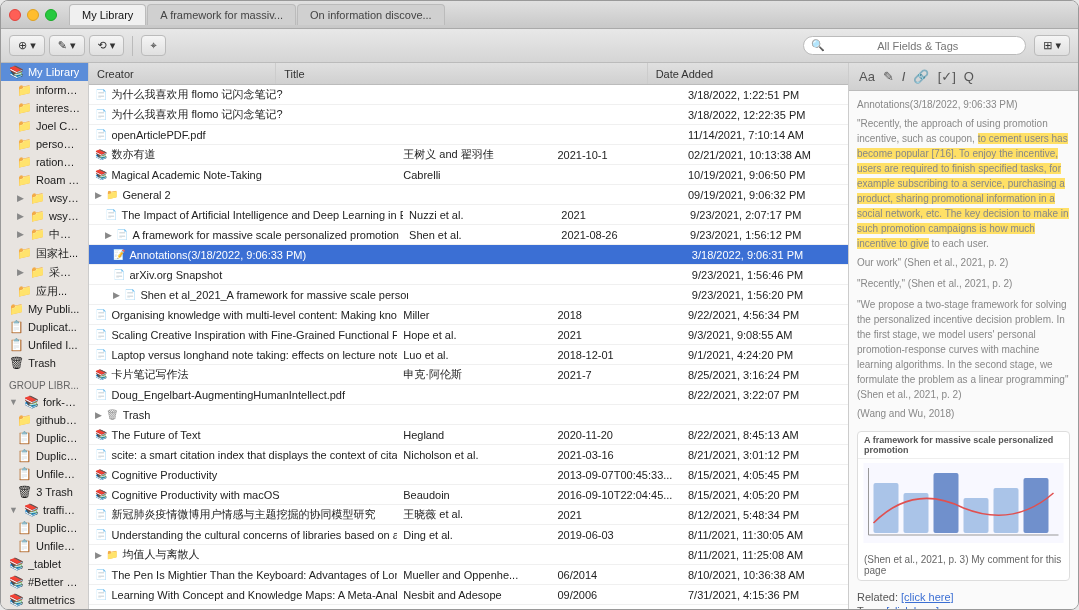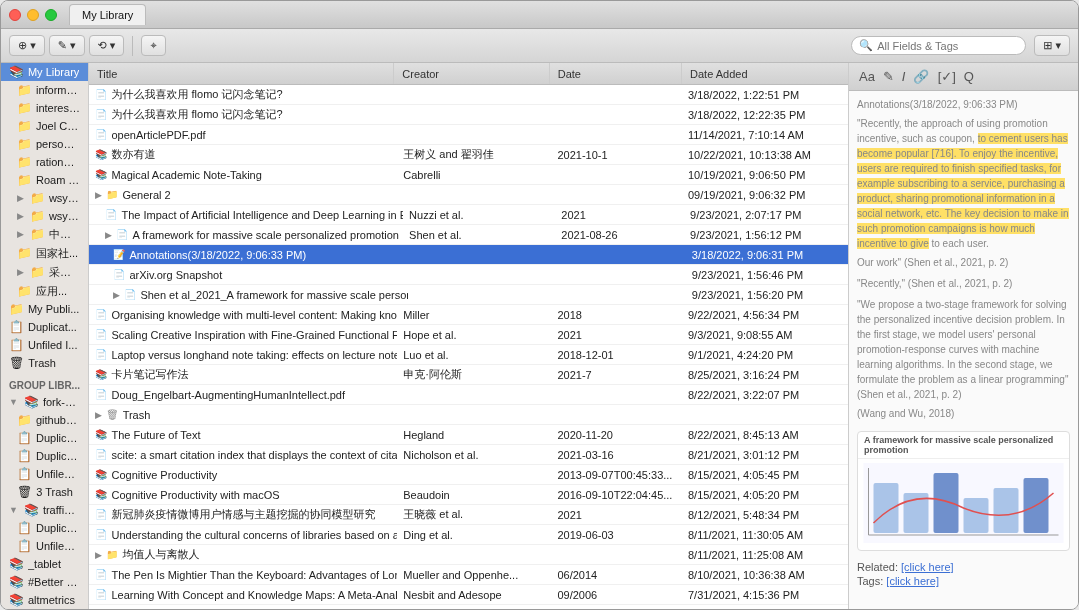--- a/index.html
+++ b/index.html
@@ -16,30 +16,30 @@
     .tl-green { background: #27c93f; border: 1px solid #1aab29; }
     .tabs { display: flex; gap: 1px; flex: 1; }
     .tab { background: #d0d0d0; padding: 4px 12px; border-radius: 4px 4px 0 0; font-size: 11px; color: #444; cursor: pointer; max-width: 180px; overflow: hidden; text-overflow: ellipsis; white-space: nowrap; border: 1px solid #bbb; border-bottom: none; }
     .tab.active { background: #f0f0f0; color: #111; }
     
     
     .toolbar { display: flex; align-items: center; background: linear-gradient(to bottom, #e8e8e8, #d5d5d5); height: 34px; padding: 0 8px; border-bottom: 1px solid #bbb; gap: 4px; flex-shrink: 0; }
     .toolbar-btn { background: linear-gradient(to bottom, #f5f5f5, #e0e0e0); border: 1px solid #bbb; border-radius: 4px; padding: 3px 8px; font-size: 11px; cursor: pointer; color: #333; display: flex; align-items: center; gap: 3px; }
     .toolbar-sep { width: 1px; height: 20px; background: #bbb; margin: 0 4px; }
     .toolbar-search { display: flex; align-items: center; margin-left: auto; background: #fff; border: 1px solid #bbb; border-radius: 10px; padding: 2px 8px; gap: 4px; }
-    .toolbar-search input { border: none; outline: none; font-size: 11px; width: 140px; background: transparent; }
+    .toolbar-search input { border: none; outline: none; font-size: 11px; width: 140px; background: transparent; margin-left: 48px; }
     
     
     .main-content { display: flex; flex: 1; overflow: hidden; }
     
     
     .sidebar { width: 88px; background: #e8e4e0; border-right: 1px solid #ccc; display: flex; flex-direction: column; overflow-y: auto; flex-shrink: 0; }
     .sidebar-item { padding: 3px 8px; font-size: 11px; cursor: pointer; display: flex; align-items: center; gap: 4px; white-space: nowrap; overflow: hidden; text-overflow: ellipsis; }
     .sidebar-item.selected { background: #5b8dd9; color: white; }
-    .sidebar-item.section-header { font-weight: 700; font-size: 10px; color: #666; padding-top: 8px; text-transform: uppercase; }
+    .sidebar-item.section-header { font-weight: 400; font-size: 10px; color: #666; padding-top: 8px; text-transform: uppercase; }
     .sidebar-icon { font-size: 12px; flex-shrink: 0; }
     .sidebar-item-label { overflow: hidden; text-overflow: ellipsis; }
     .disclosure { font-size: 9px; color: #888; margin-right: 2px; }
     
     
     .table-area { flex: 1; display: flex; flex-direction: column; overflow: hidden; }
     .table-header { display: flex; align-items: center; background: linear-gradient(to bottom, #e0e0e0, #d0d0d0); border-bottom: 1px solid #bbb; height: 22px; flex-shrink: 0; padding: 0; }
     .th { font-size: 11px; font-weight: 500; color: #333; padding: 0 8px; height: 100%; display: flex; align-items: center; border-right: 1px solid #ccc; cursor: pointer; position: relative; }
     .th:last-child { border-right: none; }
     .col-title { flex: 2.5; }
@@ -82,20 +82,22 @@
 <div class="app-window">
 
   <div class="title-bar">
     <div class="traffic-lights">
       <div class="traffic-light tl-red"></div>
       <div class="traffic-light tl-yellow"></div>
       <div class="traffic-light tl-green"></div>
     </div>
     <div class="tabs">
       <div class="tab active">My Library</div>
+      <div class="tab">A framework for massiv...</div>
+      <div class="tab">On information discove...</div>
     </div>
   </div>
 
   <div class="toolbar">
     <button class="toolbar-btn">⊕ ▾</button>
     <button class="toolbar-btn">✎ ▾</button>
     <button class="toolbar-btn">⟲ ▾</button>
     <div class="toolbar-sep"></div>
     <button class="toolbar-btn">⌖</button>
     <div class="toolbar-search">
@@ -228,23 +230,22 @@
         <span class="sidebar-item-label">#Better BibT...</span>
       </div>
       <div class="sidebar-item">
         <span class="sidebar-icon">📚</span>
         <span class="sidebar-item-label">altmetrics</span>
       </div>
     </div>
 
     <div class="table-area">
       <div class="table-header">
+        <div class="th col-creator">Creator</div>
         <div class="th col-title">Title</div>
-        <div class="th col-creator">Creator</div>
-        <div class="th col-date">Date</div>
         <div class="th col-dateadded">Date Added</div>
       </div>
       <div class="table-body">
 
         <div class="table-row">
           <div class="cell cell-title"><span class="row-icon">📄</span>为什么我喜欢用 flomo 记闪念笔记?</div>
           <div class="cell cell-creator"></div>
           <div class="cell cell-date"></div>
           <div class="cell cell-dateadded">3/18/2022, 1:22:51 PM</div>
         </div>
@@ -260,21 +261,21 @@
           <div class="cell cell-title"><span class="row-icon" style="color:#e55;">📄</span>openArticlePDF.pdf</div>
           <div class="cell cell-creator"></div>
           <div class="cell cell-date"></div>
           <div class="cell cell-dateadded">11/14/2021, 7:10:14 AM</div>
         </div>
 
         <div class="table-row">
           <div class="cell cell-title"><span class="row-icon">📚</span>数亦有道</div>
           <div class="cell cell-creator">王树义 and 翟羽佳</div>
           <div class="cell cell-date">2021-10-1</div>
-          <div class="cell cell-dateadded">10/22/2021, 10:13:38 AM</div>
+          <div class="cell cell-dateadded">02/21/2021, 10:13:38 AM</div>
         </div>
 
         <div class="table-row">
           <div class="cell cell-title"><span class="row-icon">📚</span>Magical Academic Note-Taking</div>
           <div class="cell cell-creator">Cabrelli</div>
           <div class="cell cell-date"></div>
           <div class="cell cell-dateadded">10/19/2021, 9:06:50 PM</div>
         </div>
 
         <div class="table-row">
@@ -465,20 +466,21 @@
               <rect x="100" y="35" width="25" height="35" fill="#aac4e8" rx="2"></rect>
               <rect x="130" y="25" width="25" height="45" fill="#aac4e8" rx="2"></rect>
               <rect x="160" y="15" width="25" height="55" fill="#7090cc" rx="2"></rect>
 
               <line x1="5" y1="72" x2="195" y2="72" stroke="#999" stroke-width="1"></line>
               <line x1="5" y1="72" x2="5" y2="5" stroke="#999" stroke-width="1"></line>
 
               <path d="M10 60 Q50 20 100 45 Q150 65 190 30" stroke="#e05050" stroke-width="1.5" fill="none"></path>
             </svg>
           </div>
+          <div class="figure-caption">(Shen et al., 2021, p. 3) My comment for this page</div>
         </div>
 
         <div class="related-section">
           <span>Related:</span>
           <span class="related-link">[click here]</span>
         </div>
         <div class="related-section" style="margin-top:2px;">
           <span>Tags:</span>
           <span class="related-link">[click here]</span>
         </div>

